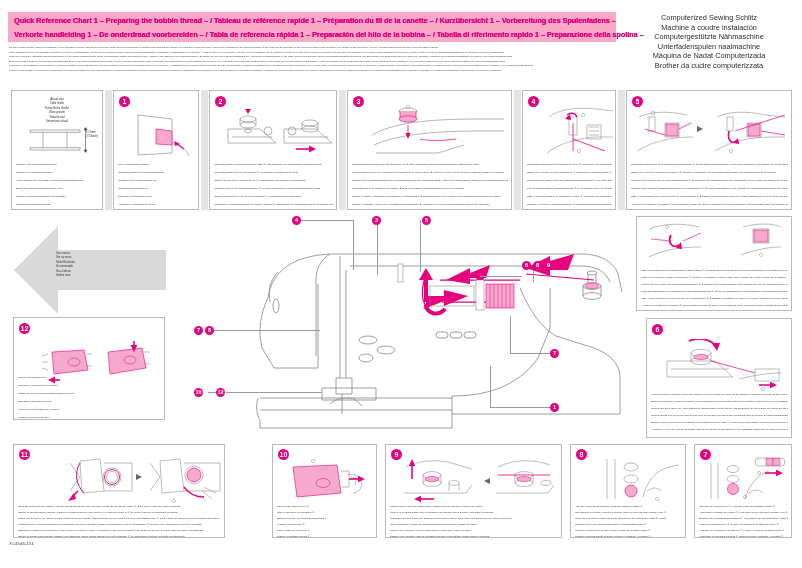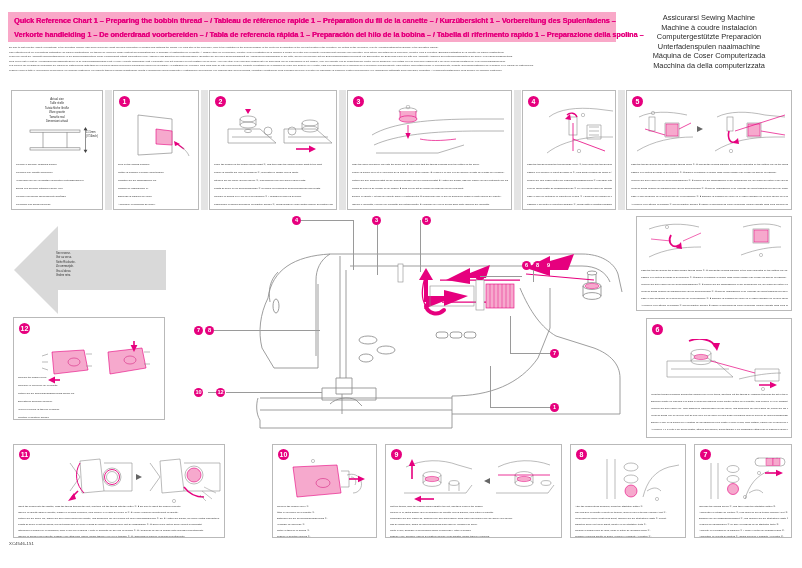--- a/index.html
+++ b/index.html
@@ -115,26 +115,26 @@
 <div id="sheet">
 
   <div class="header-wrap">
 
     <div class="title-band">
       <div class="title-line">Quick Reference Chart 1  – Preparing the bobbin thread – / Tableau de référence rapide 1  – Préparation du fil de la canette – / Kurzübersicht 1  – Vorbereitung des Spulenfadens –</div>
       <div class="title-line">Verkorte handleiding 1  – De onderdraad voorbereiden – / Tabla de referencia rápida 1  – Preparación del hilo de la bobina – / Tabella di riferimento rapido 1  – Preparazione della spolina –</div>
     </div>
 
     <div class="product-names">
-      <div>Assicurarsi Sewing Machine</div>
+      <div>Computerized Sewing Schlitz</div>
       <div>Machine à coudre instalación</div>
-      <div>Computergestützte Preparación</div>
+      <div>Computergestützte Nähmaschine</div>
       <div>Unterfadenspulen naaimachine</div>
-      <div>Máquina de Coser Computerizada</div>
-      <div>Macchina da della computerizzata</div>
+      <div>Máquina de Nadat Computerizada</div>
+      <div>Brother da cucire computerizzata</div>
     </div>
 
     <div class="intro-block">
       <div>Be sure to first read the "Safety Precautions" in the Operation Manual. This Quick Reference Chart provides information on winding and installing the bobbin. For each step in the procedure, refer to the illustration of the sewing machine in the center for an indication of the relevant location of the operation. For details on the procedure, refer to "Winding/Installing the Bobbin" in the Operation Manual.</div>
       <div>Lisez attentivement les "Précautions d'utilisation" du manuel d'instructions. Ce tableau de référence rapide contient des informations sur le bobinage et l'installation de la canette. À chaque étape de la procédure, reportez-vous à l'illustration de la machine à coudre au centre pour connaître l'emplacement concerné par l'opération. Pour obtenir des détails sur la procédure, reportez-vous à la section "Bobinage/installation de la canette" du manuel d'instructions.</div>
       <div>Lesen Sie zuerst die Abschnitt "Sicherheitshinweise" in der Bedienungsanleitung. Diese Kurzübersicht enthält Informationen zum Aufspulen und Einsetzen der Unterfadenspule. Beachten Sie bei jedem Bedienungsschritt die Abbildung der Nähmaschine in der Mitte, aus der der jeweilige Ort der Bedienungsvorgangs hervorgeht. Für Einzelheiten zur Bedienung lesen Sie bitte den Abschnitt "Aufspulen des Unterfadens/Einsetzen der Spule" in der Bedienungsanleitung.</div>
       <div>Zorg ervoor dat u eerst de "Veiligheidsvoorzorgsmaatregelen" in de bedieningshandleiding leest. In deze Verkorte handleiding vindt u informatie over het opwinden en het plaatsen van de spoel. Voor elke stap in de procedure raadpleegt u de afbeelding van de naaimachine in het midden, voor een indicatie van de desbetreffende locatie van de handeling. Voor details over de procedure raadpleegt u "De spoel opwinden/installeren" in de bedieningshandleiding.</div>
       <div>Lea primero las "Medidas de seguridad" del Manual de Instrucciones. Esta tabla de referencia rápida proporciona información acerca del devanado y la instalación de la bobina. Para cada paso de este procedimiento, consulte la ilustración de la máquina de coser que aparece en el centro, para una indicación de la ubicación de la operación correspondiente. Para obtener más detalles sobre el procedimiento, consulte "Devanado/instalación de la bobina" en el Manual de instrucciones.</div>
       <div>Leggere prima di tutto le "precauzioni di sicurezza" nel manuale d'istruzioni. La presente tabella di rapida consultazione riporta le informazioni sull'avvolgimento e l'installazione della spolina. Per ciascuna fase della procedura, consultare l'illustrazione della macchina da cucire al centro per individuare la posizione relativa all'operazione. Per informazioni dettagliate sulla procedura, consultare "Avvolgimento/installazione della spolina" nel manuale d'istruzioni.</div>
     </div>

